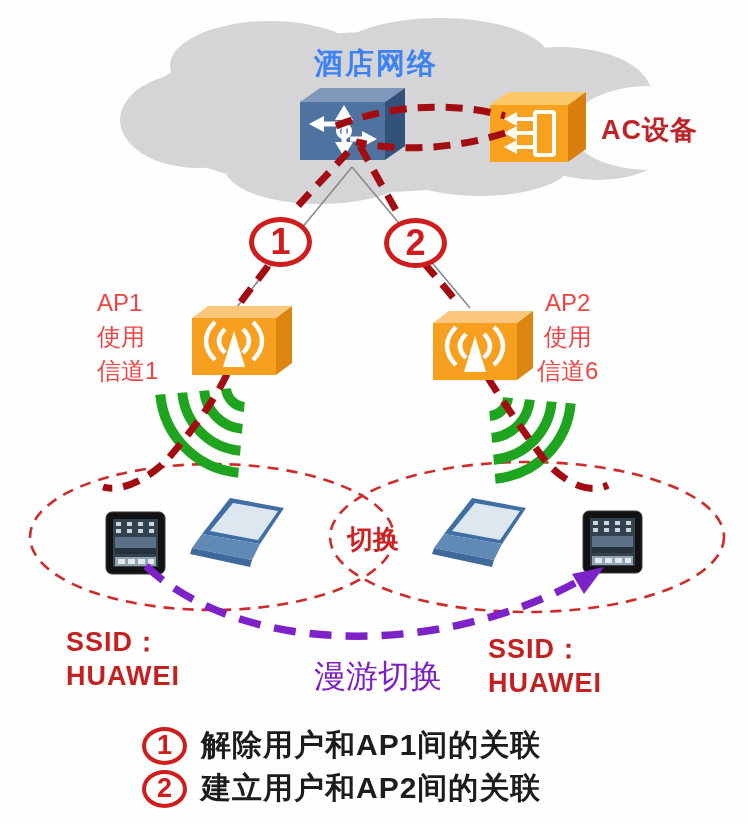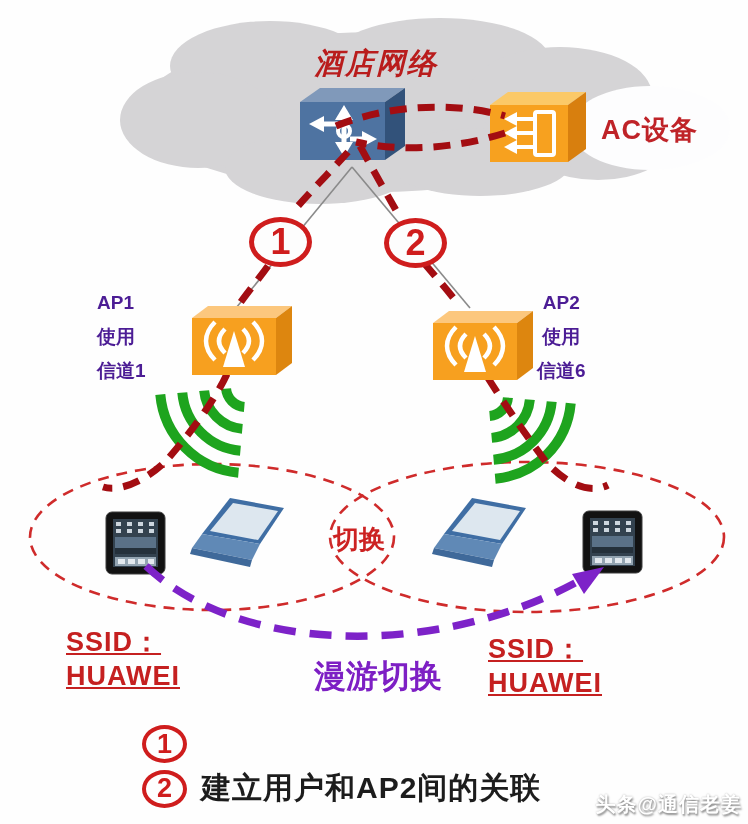--- a/index.html
+++ b/index.html
@@ -5,38 +5,38 @@
   * { margin:0; padding:0; box-sizing:border-box; }
   html,body { background:#ffffff; }
   body { font-family:"Liberation Sans","DejaVu Sans",sans-serif; }
   .stage {
     position:relative; width:748px; height:824px; background:#fefefe; overflow:hidden;
   }
   .stage svg.layer { position:absolute; left:0; top:0; width:748px; height:824px; }
   .abs { position:absolute; }
   .cloud-title {
     left:300px; top:44px; width:152px; text-align:center;
-    font-size:29px; font-weight:bold; color:#b91c1c; letter-spacing:2px;font-style:italic;
+    font-size:29px; font-weight:bold; color:#3b82f6; letter-spacing:2px;
   }
   .ac-label { left:601px; top:112px; font-size:27px; color:#bf2328; font-weight:600; letter-spacing:1px;text-align:center; }
   .num-circle {
     border:5px solid #cf1d1d; border-radius:50%; background:#fdfdfd;
     color:#cf1d1d; font-weight:bold; display:flex; align-items:center; justify-content:center;
   }
   .num-big { width:63px; height:50px; font-size:36px; }
   .num1 { left:249px; top:217px; }
   .num2 { left:384px; top:218px; }
-  .ap-label { font-size:19px; line-height:34px; color:#4c1d95; font-weight:700; }
+  .ap-label { font-size:24px; line-height:34px; color:#ef4444; font-weight:400; }
   .ap1-label { left:97px; top:286px; }
   .ap2-label { left:537px; top:286px;text-align:center; }
-  .handover-label { left:333px; top:522px; width:80px; font-size:26px; color:#cc2222; font-weight:600; }
-  .ssid-label { font-size:27px; line-height:34px; color:#c52020; font-weight:600; letter-spacing:1px;text-decoration:underline; }
+  .handover-label { left:333px; top:522px; width:80px; text-align:center; font-size:26px; color:#cc2222; font-weight:600; }
+  .ssid-label { font-size:27px; line-height:34px; color:#c52020; font-weight:600; letter-spacing:1px; }
   .ssid-left { left:66px; top:625px; }
   .ssid-right { left:488px; top:632px; }
-  .roaming-label { left:303px; top:655px; width:150px; text-align:center; font-size:32px; font-weight:bold; color:#7d1fc4; }
+  .roaming-label { left:303px; top:655px; width:150px; text-align:center; font-size:32px; font-weight:normal; color:#7d1fc4; }
   .legend-row { position:absolute; display:flex; align-items:center; }
   .legend-row1 { left:142px; top:725px; }
   .legend-row2 { left:142px; top:768px; }
   .num-small { width:45px; height:38px; font-size:27px; border-width:4px; background:transparent; }
   .legend-text { margin-left:14px; font-size:30px; font-weight:bold; color:#1c1c1c; letter-spacing:1px; }
   .watermark {
     right:6px; top:791px; font-size:20px; font-weight:bold; color:#ffffff;
     text-shadow:1px 2px 2px #8f8f8f, 0 0 2px #b5b5b5; letter-spacing:1px;
   }
 </style>
@@ -251,23 +251,23 @@
     <div>SSID：</div>
     <div>HUAWEI</div>
   </div>
 
   <div class="abs roaming-label">漫游切换</div>
 
   <div class="legend-row legend-row1">
     <div class="num-circle num-small">
       <span>1</span>
     </div>
+    <div class="legend-text">解除用户和AP1间的关联</div>
   </div>
   <div class="legend-row legend-row2">
     <div class="num-circle num-small">
       <span>2</span>
     </div>
     <div class="legend-text">建立用户和AP2间的关联</div>
   </div>
 
-  <div class="abs watermark">头条@通信老姜</div>
 
 </div>
 
 </body></html>

